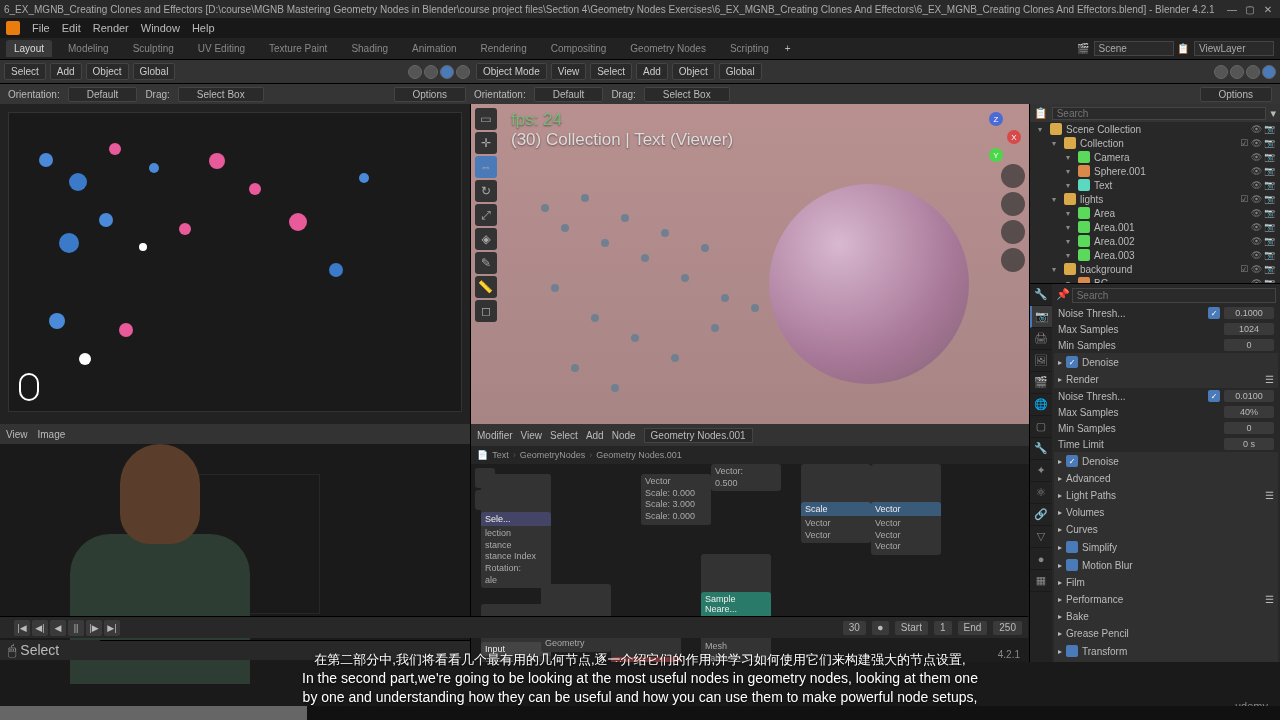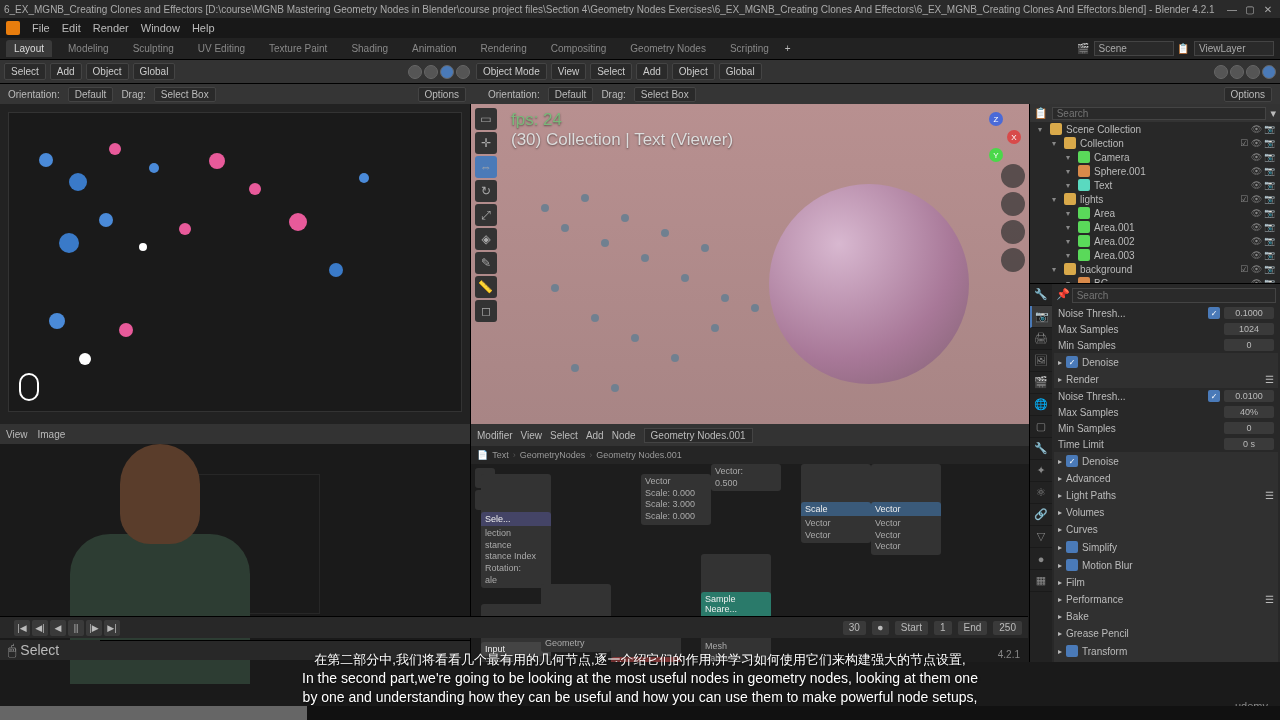--- a/index.html
+++ b/index.html
@@ -18,22 +18,22 @@
   .workspace-tabs .right { margin-left: auto; display: flex; gap: 4px; align-items: center; }
   .workspace-tabs .right input { background: #2a2a2a; border: 1px solid #444; color: #aaa; font-size: 10px; padding: 1px 4px; width: 80px; }
   
   .toolbar-row { background: #333; height: 24px; display: flex; align-items: center; padding: 0 4px; gap: 6px; font-size: 10px; border-bottom: 1px solid #000; }
   .toolbar-row .group { display: flex; gap: 4px; align-items: center; }
   .toolbar-row select, .toolbar-row .btn { background: #2a2a2a; border: 1px solid #444; color: #ccc; padding: 2px 6px; font-size: 10px; border-radius: 2px; }
   .shading-balls { display: flex; gap: 2px; }
   .shading-balls span { width: 14px; height: 14px; border-radius: 50%; background: #555; border: 1px solid #666; }
   .shading-balls span.active { background: #4a7ab8; }
   
-  .header-row { background: #353535; height: 20px; display: flex; align-items: center; padding: 0 8px; gap: 22px; font-size: 10px; }
-  .header-row .sel { background: #2a2a2a; border: 1px solid #444; padding: 1px 6px; border-radius: 2px; }
+  .header-row { background: #353535; height: 20px; display: flex; align-items: center; padding: 0 8px; gap: 8px; font-size: 10px; }
+  .header-row .sel { background: #2a2a2a; border: 1px solid #444; padding: 1px 18px; border-radius: 2px; }
   
   .main-area { display: flex; height: 558px; }
   
   .left-col { width: 470px; display: flex; flex-direction: column; }
   .left-viewport { height: 320px; background: #222; position: relative; padding: 8px; }
   .left-render { background: #1a1a1a; border: 1px solid #333; height: 300px; position: relative; overflow: hidden; }
   .keypress-overlay { position: absolute; left: 10px; top: 130px; color: #fff; font-size: 22px; line-height: 1.3; text-shadow: 0 1px 3px #000; }
   .mouse-icon { position: absolute; left: 10px; bottom: 10px; width: 20px; height: 28px; border: 2px solid #fff; border-radius: 10px; }
   .particle { position: absolute; border-radius: 50%; }
   

